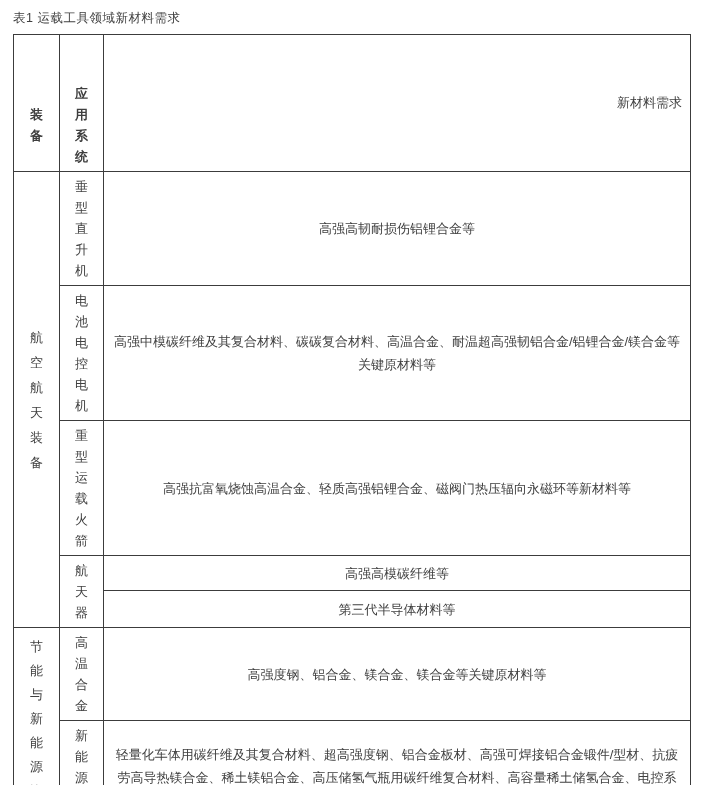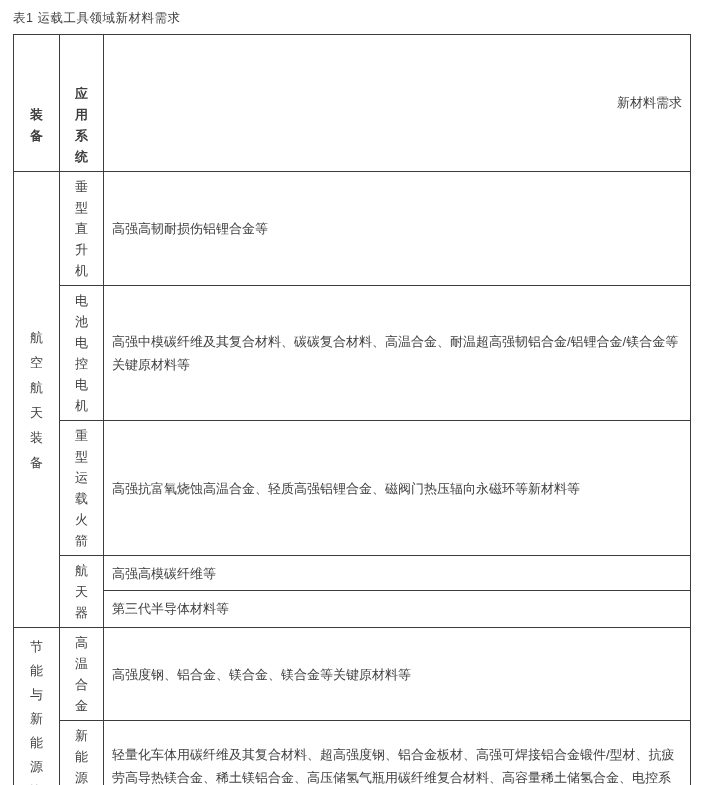--- a/index.html
+++ b/index.html
@@ -45,30 +45,30 @@
     word-break: break-all;
     line-height: 21px;
     text-align: center;
     white-space: normal;
   }
   .vtext.wide { line-height: 25px; font-family: Liberation Serif, serif; }
   .hdr { font-weight: bold; margin-top: 44px; }
   .need-cell {
     padding: 6px 10px 6px 14px;
     line-height: 23px;
-    text-align: left;
+    text-align: center;
   }
   .center-cell { text-align: right; }
   
   tr.rh-header  > * { height: 83px; }
   tr.rh-heli    > * { height: 107px; }
   tr.rh-plane   > * { height: 130px; }
   tr.rh-rocket  > * { height: 125px; margin-top: 28px; }
   tr.rh-sata    > * { height: 31px; }
-  tr.rh-satb    > * { height: 33px; font-family: Liberation Mono, monospace; }
+  tr.rh-satb    > * { height: 33px; }
   tr.rh-ecar    > * { height: 83px; }
   tr.rh-nev     > * { height: 109px; }
 </style>
 </head>
 <body>
 
 <div class="page">
 
   <div class="caption">表1 运载工具领域新材料需求</div>
 

